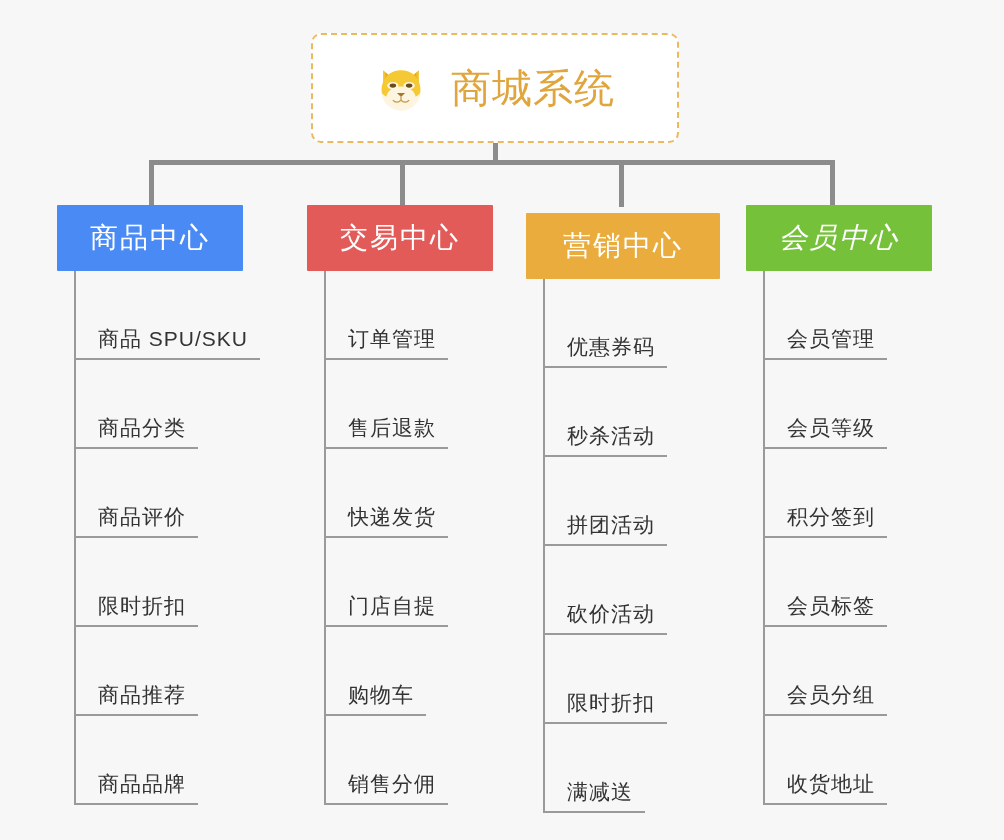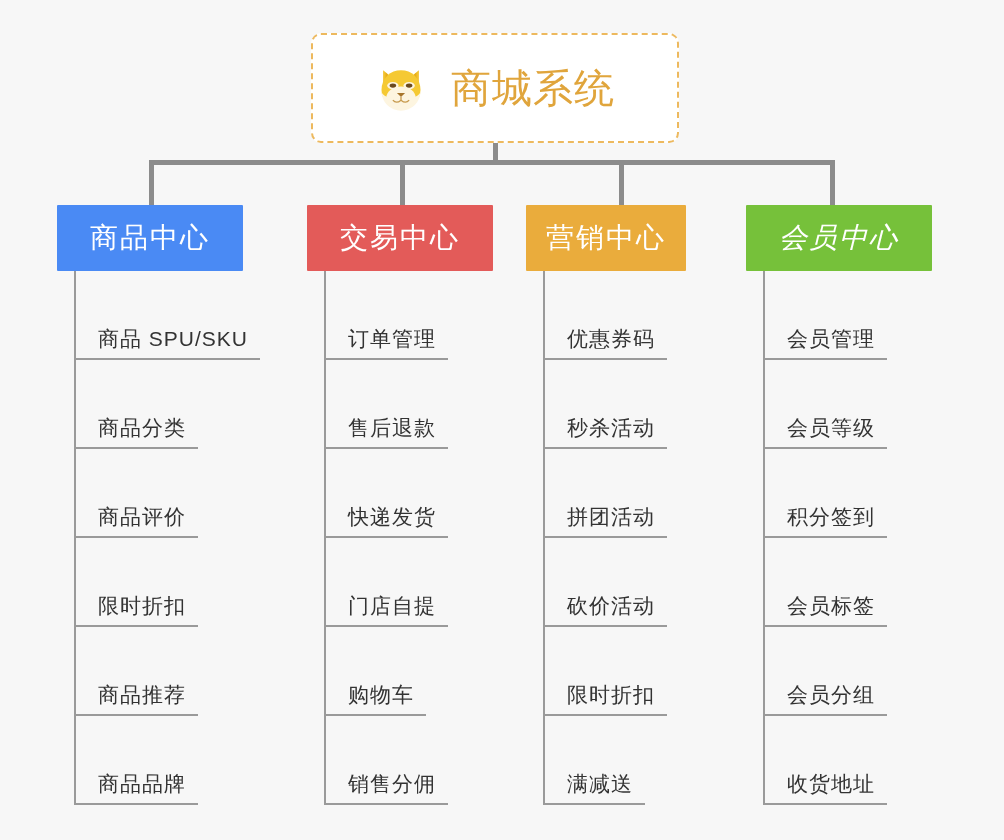--- a/index.html
+++ b/index.html
@@ -85,21 +85,21 @@
     display: flex;
     align-items: center;
     justify-content: center;
     color: #ffffff;
     font-size: 28px;
     letter-spacing: 2px;
     box-sizing: border-box;
   }
   .cat-blue   { background: #4a8af4; width: 186px; }
   .cat-red    { background: #e35b59; width: 186px; }
-  .cat-orange { background: #eaac3c; width: 160px; }
+  .cat-orange { background: #eaac3c; width: 194px; margin-top: 8px; }
   .cat-green  { background: #76c13a; width: 186px; font-style: italic; }
 
   
   .leaf-list {
     position: relative;
     margin-left: 17px;
     padding-left: 0;
     border-left: 2px solid #9a9a9a;
   }
   .leaf-item {

